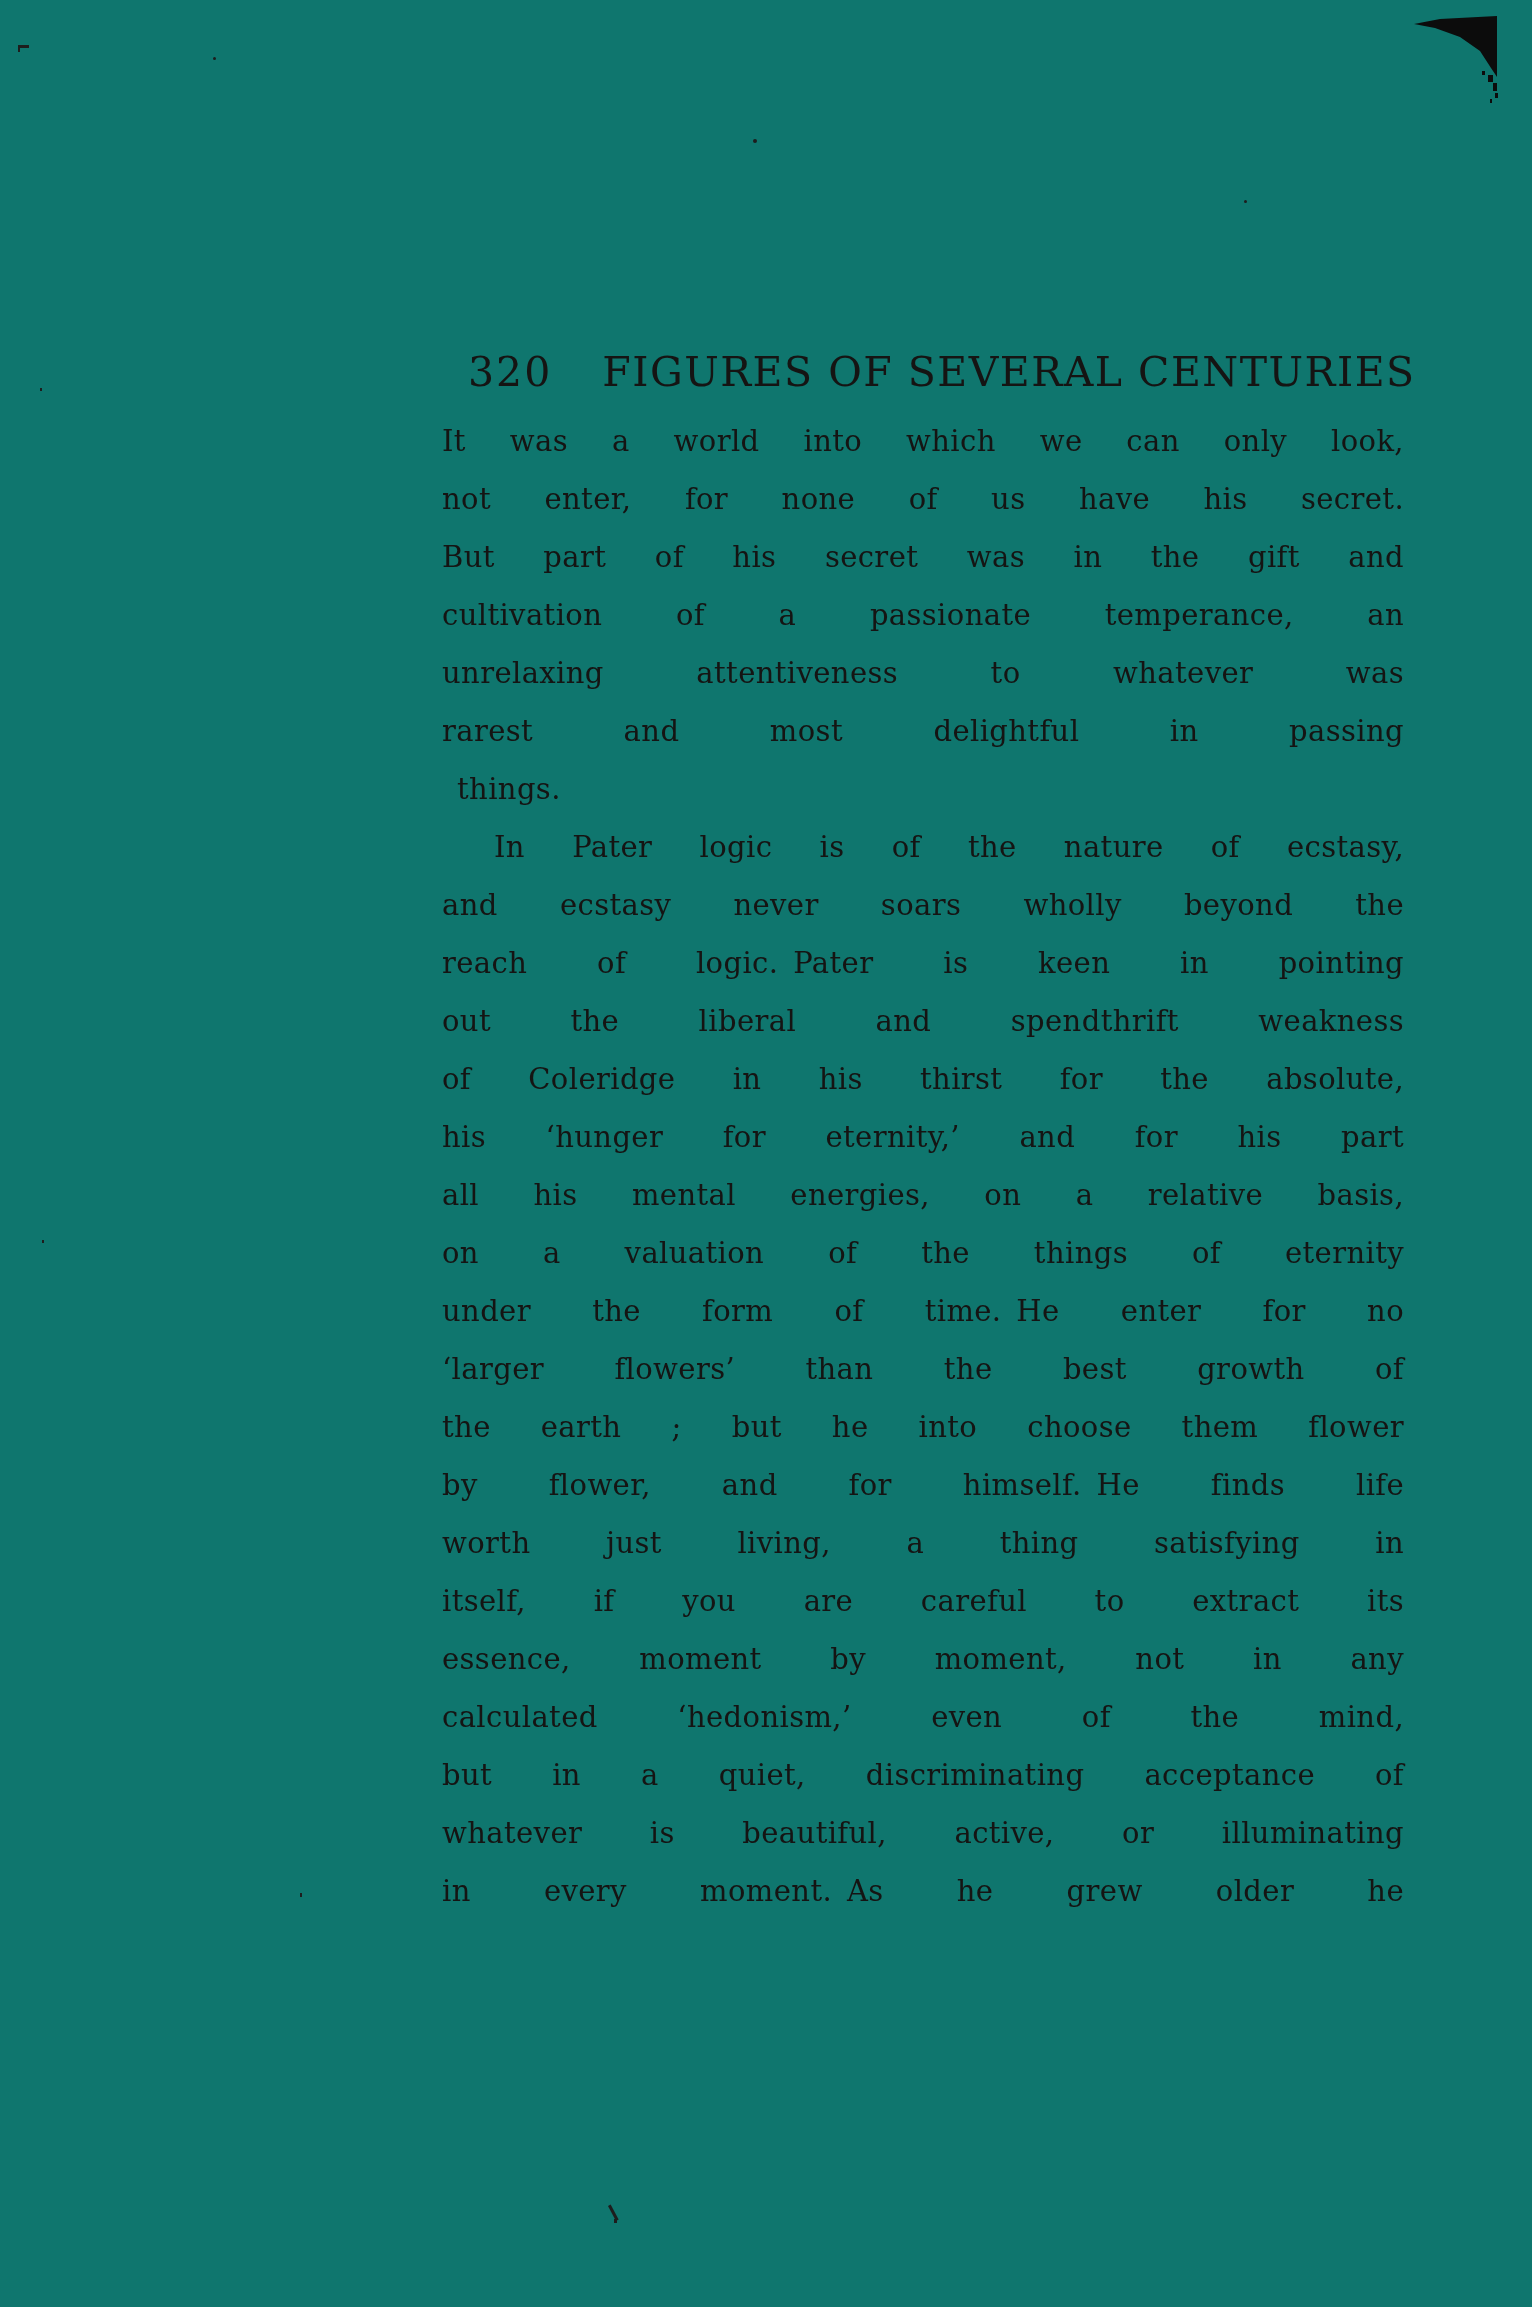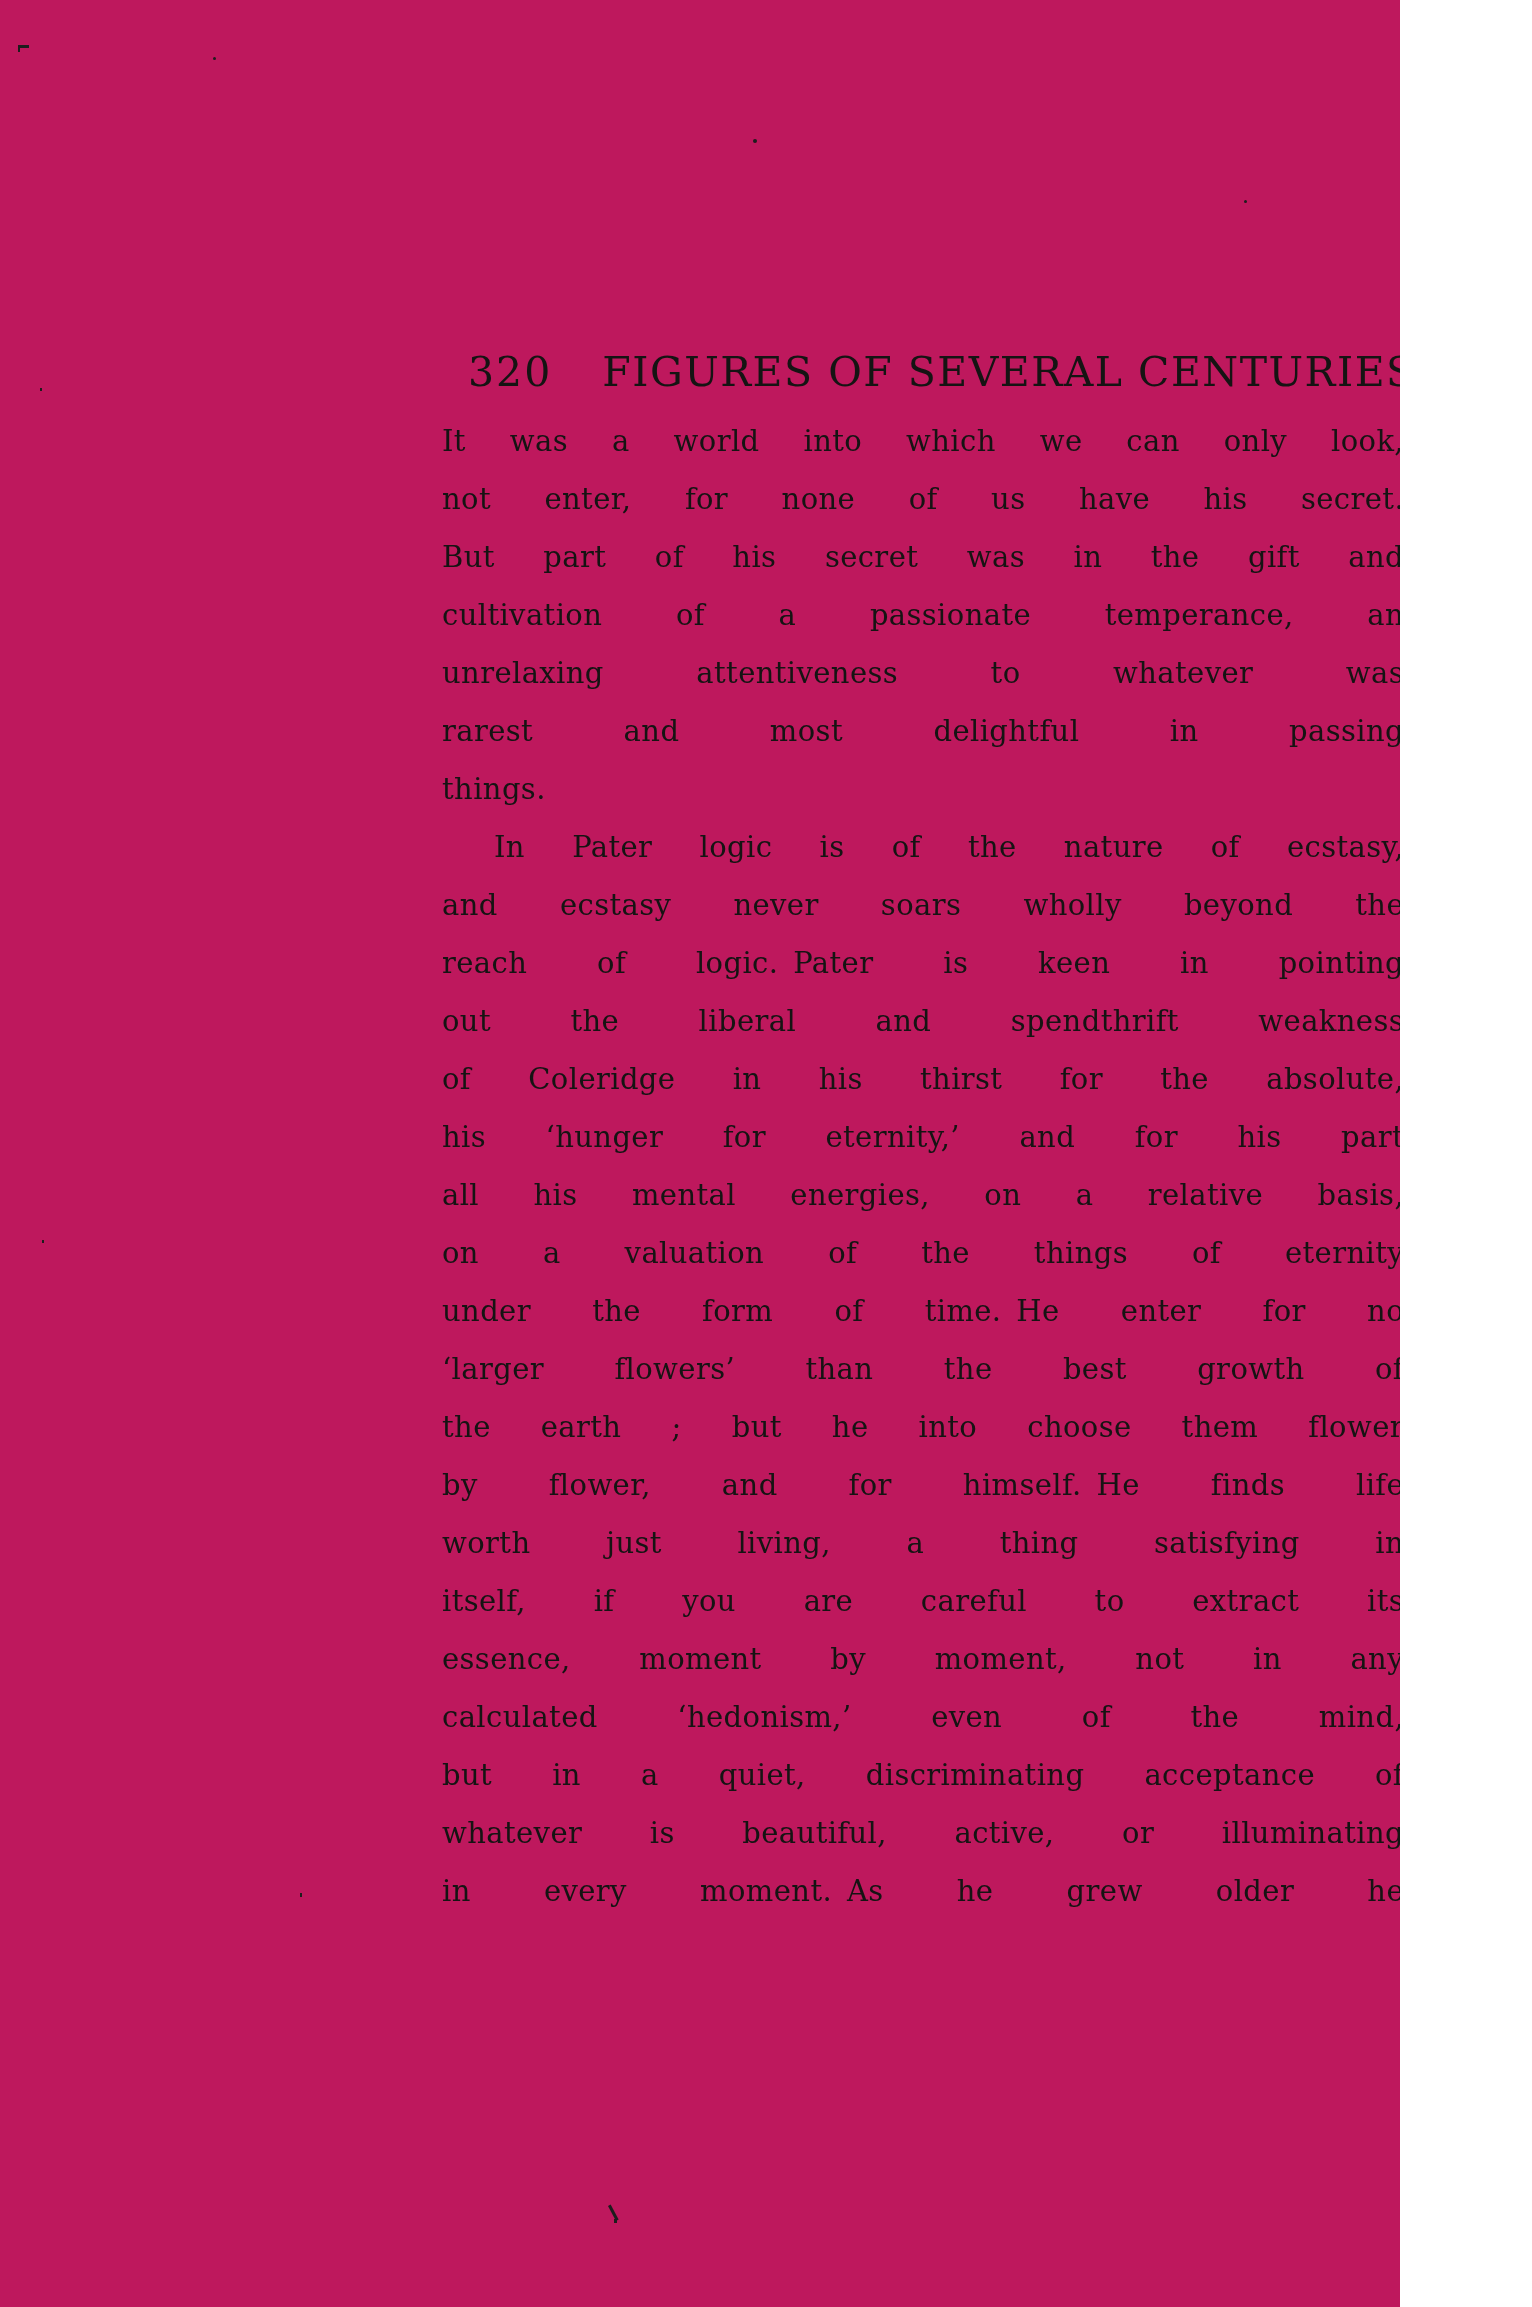--- a/index.html
+++ b/index.html
@@ -2,23 +2,23 @@
 <html><head>
 <meta charset="utf-8">
 <style>
   html, body {
     margin: 0;
     padding: 0;
     background: #ffffff;
   }
   .page {
     position: relative;
-    width: 1400px;
+    width: 1532px;
     height: 2307px;
-    background: #be185d;
+    background: #0f766e;
     overflow: hidden;
     font-family: "DejaVu Serif", "Liberation Serif", serif;
     color: #151413;
   }
   
   .running-head {
     position: absolute;
     left: 442px;
     top: 348px;
     width: 962px;
@@ -46,21 +46,21 @@
     font-size: 29px;
     line-height: 58px;
     letter-spacing: 0.4px;
   }
   .para { margin: 0; }
   .bodyline {
     text-align: justify;
     text-align-last: justify;
     white-space: normal;
   }
-  .bodyline.nojust { text-align-last: left; }
+  .bodyline.nojust { text-align-last: left; margin-left: 15px; }
   .bodyline.indent { text-indent: 52px; }
   
   .corner-artifact {
     position: absolute;
     left: 1410px;
     top: 13px;
     width: 92px;
     height: 96px;
   }
   .speck {

